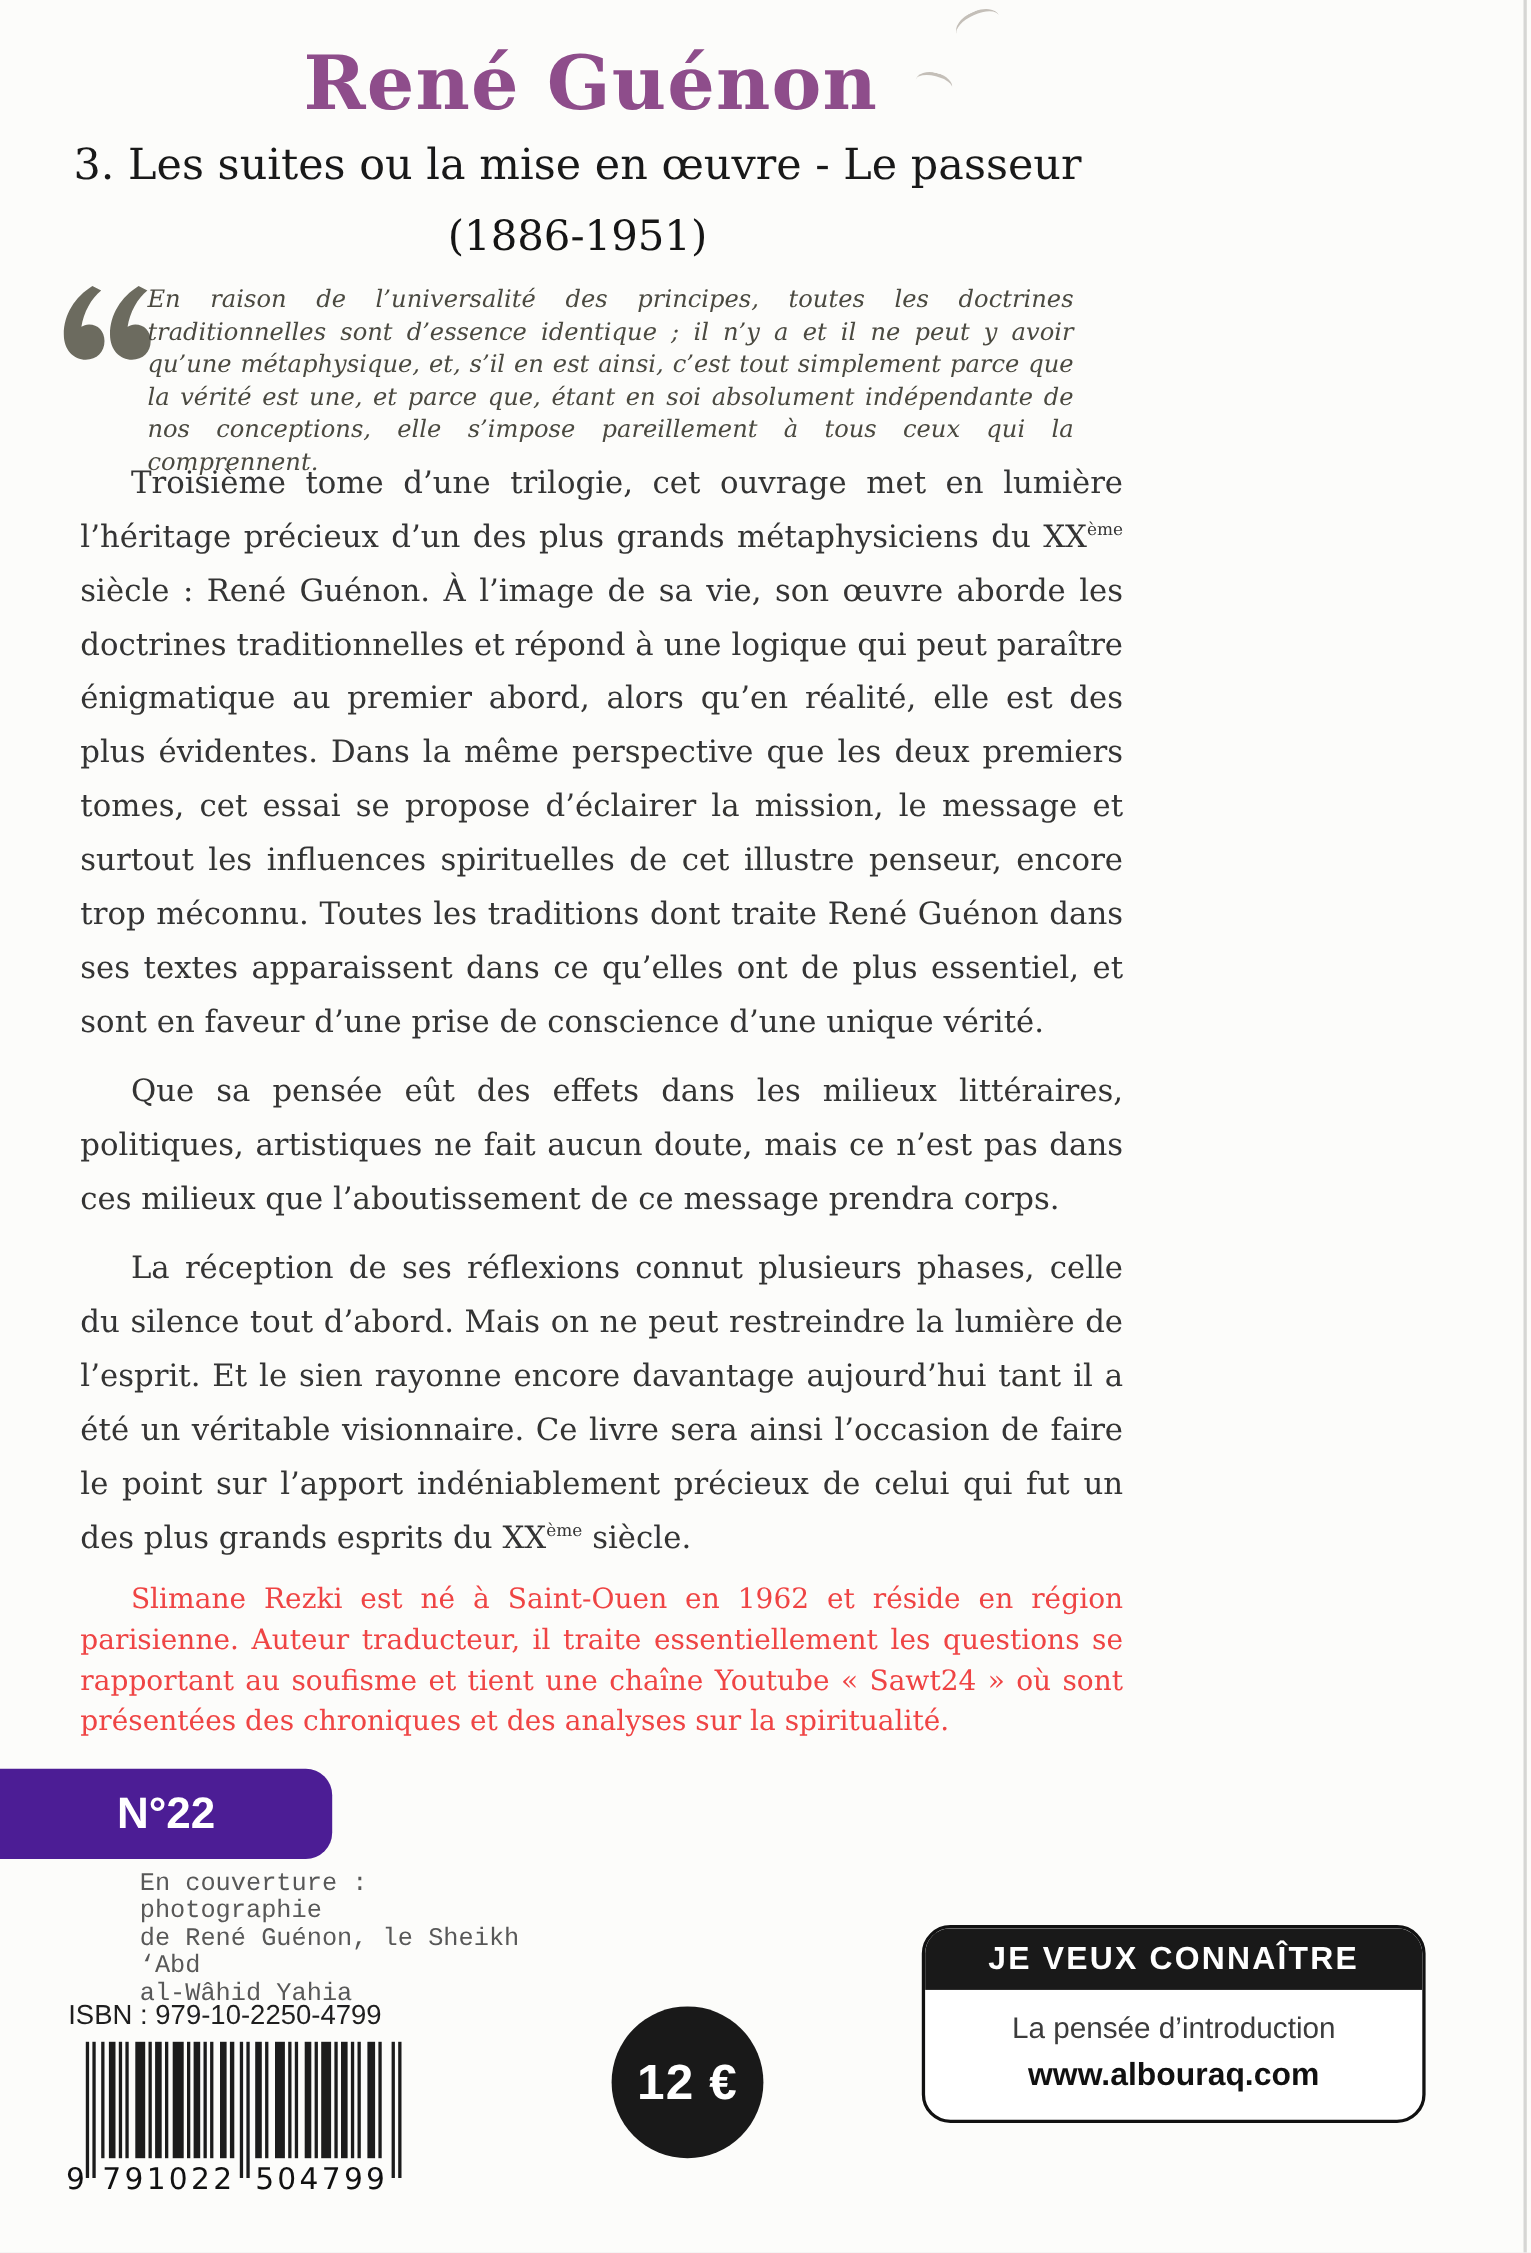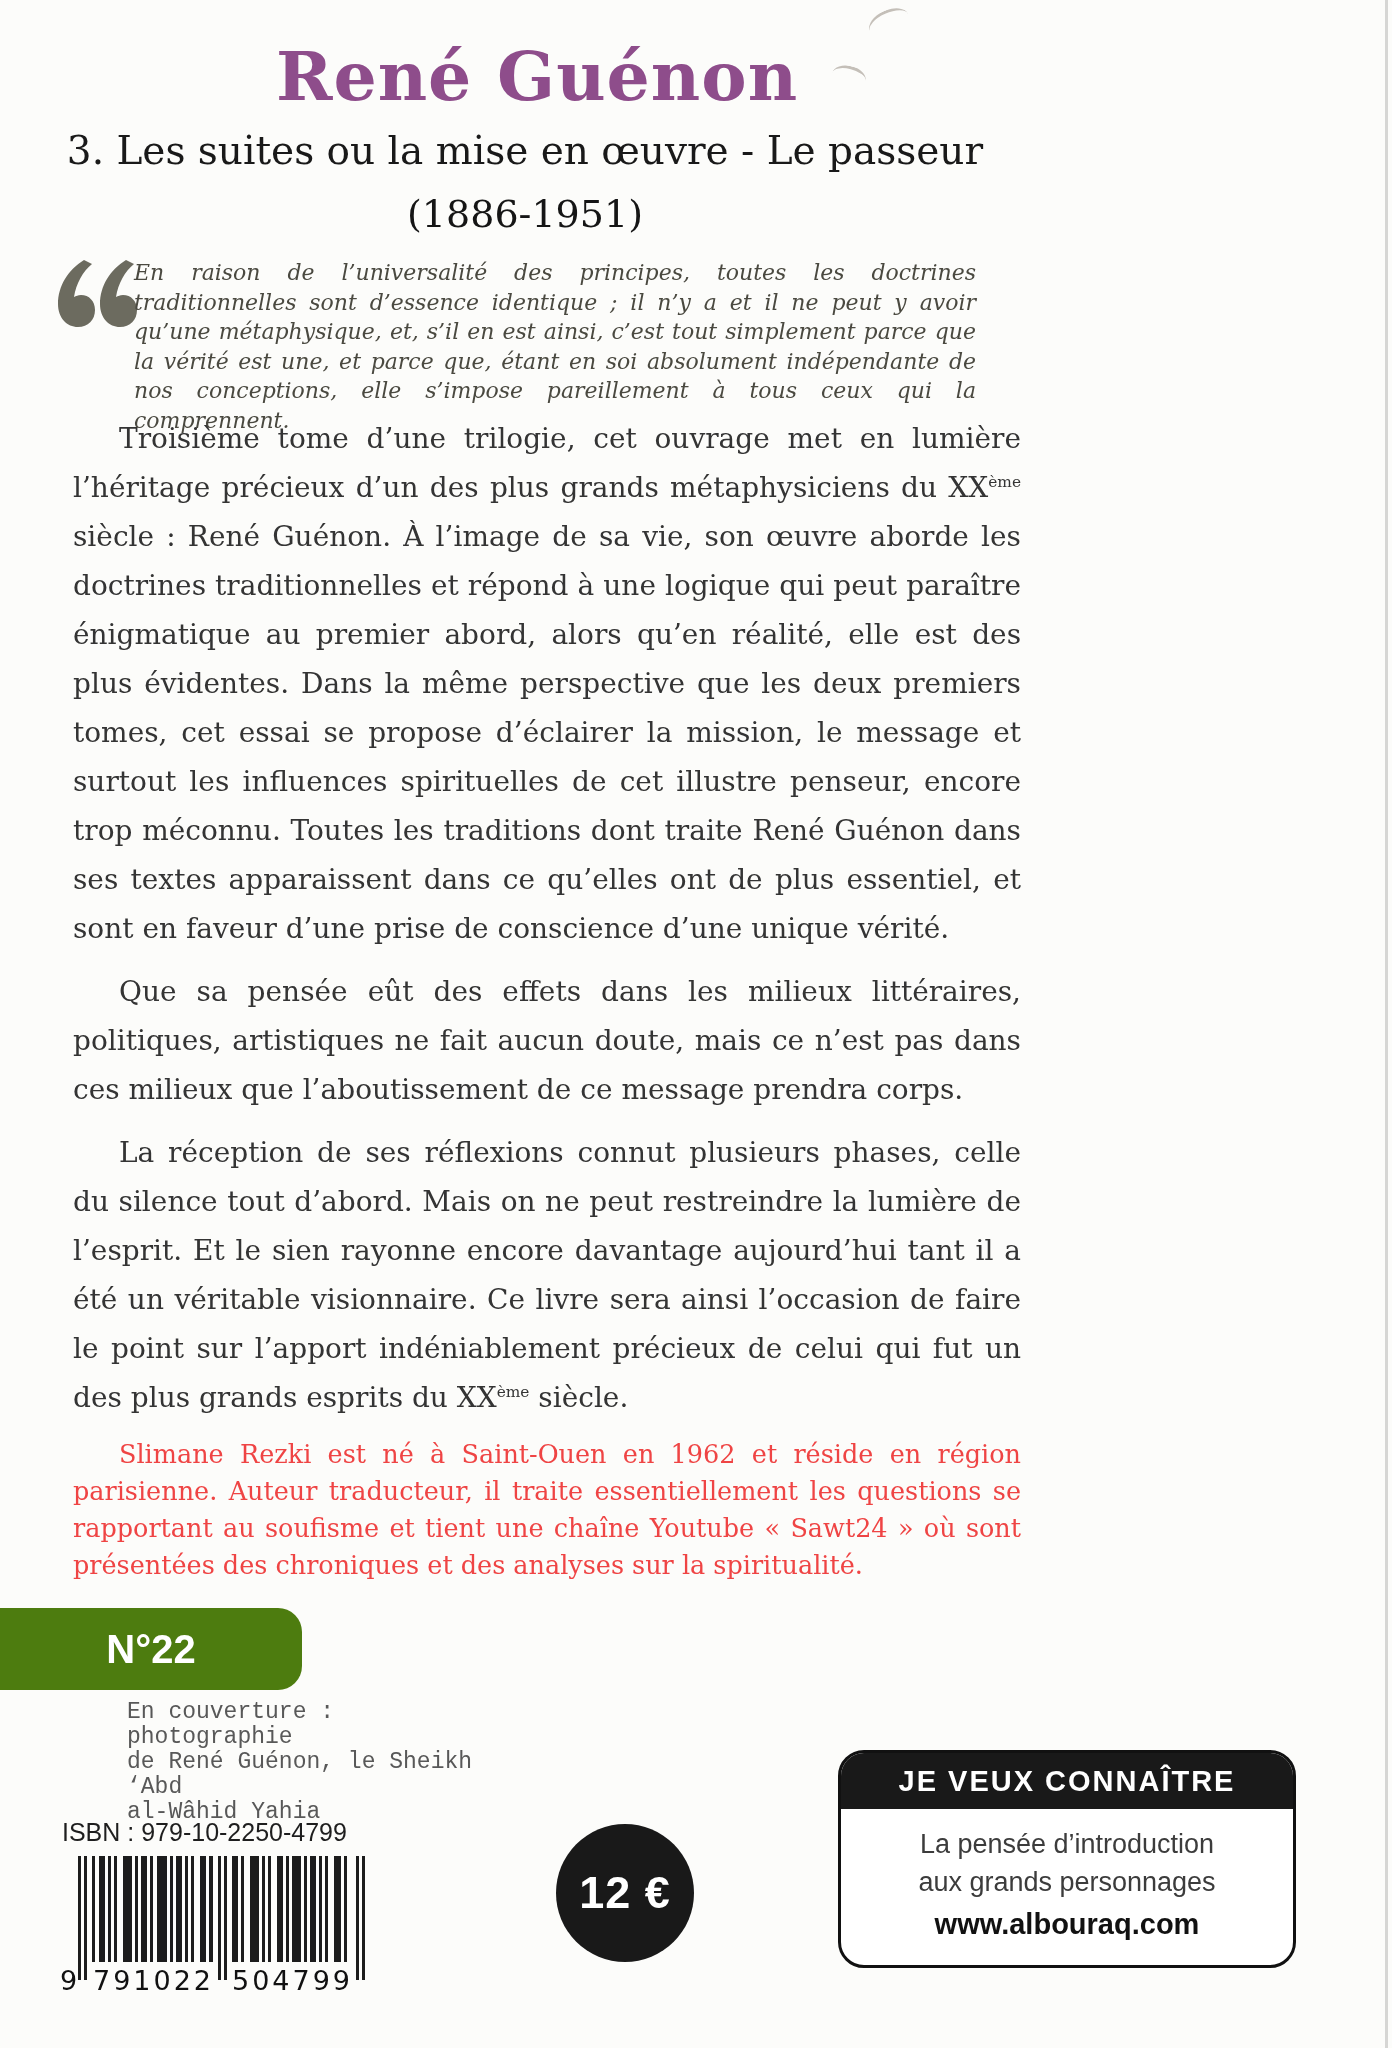--- a/index.html
+++ b/index.html
@@ -36,21 +36,21 @@
   .body-flow p{margin:0;text-indent:46px;}
   .body-flow p + p{margin-top:14px;}
   .sup{vertical-align:super;font-size:0.55em;line-height:0;}
   .bio{
     margin-top:16px;font-size:25.5px;line-height:37px;
     color:#ef4444;text-indent:26px;text-align:justify;
   }
   
   .series-badge{
     position:absolute;left:0;top:1608px;width:302px;height:82px;
-    background:#4d7c0f;border-radius:0 24px 24px 0;
+    background:#4c1d95;border-radius:0 24px 24px 0;
     display:flex;align-items:center;justify-content:center;
     font-family:"Liberation Sans",sans-serif;font-weight:bold;
     font-size:40px;color:#ffffff;
   }
   .cover-credit{
     position:absolute;left:127px;top:1700px;width:360px;
     font-family:Liberation Mono, monospace;font-size:23px;
     color:#585858;line-height:25px;white-space:pre-line;
   }
   .isbn-line{
@@ -167,21 +167,20 @@
       <text x="172" y="134" textLength="118">504799</text>
     </svg>
   </div>
 
   <div class="price-circle">12 €</div>
 
   <div class="promo-box">
     <div class="promo-header">JE VEUX CONNAÎTRE</div>
     <div class="promo-body">
       <div class="promo-line">La pensée d’introduction</div>
-      <div class="promo-line">aux grands personnages</div>
       <div class="promo-site">www.albouraq.com</div>
     </div>
   </div>
 
   <div class="edge-line"></div>
   <div class="pencil-mark pm1"></div>
   <div class="pencil-mark pm2"></div>
 
 </div>
 

